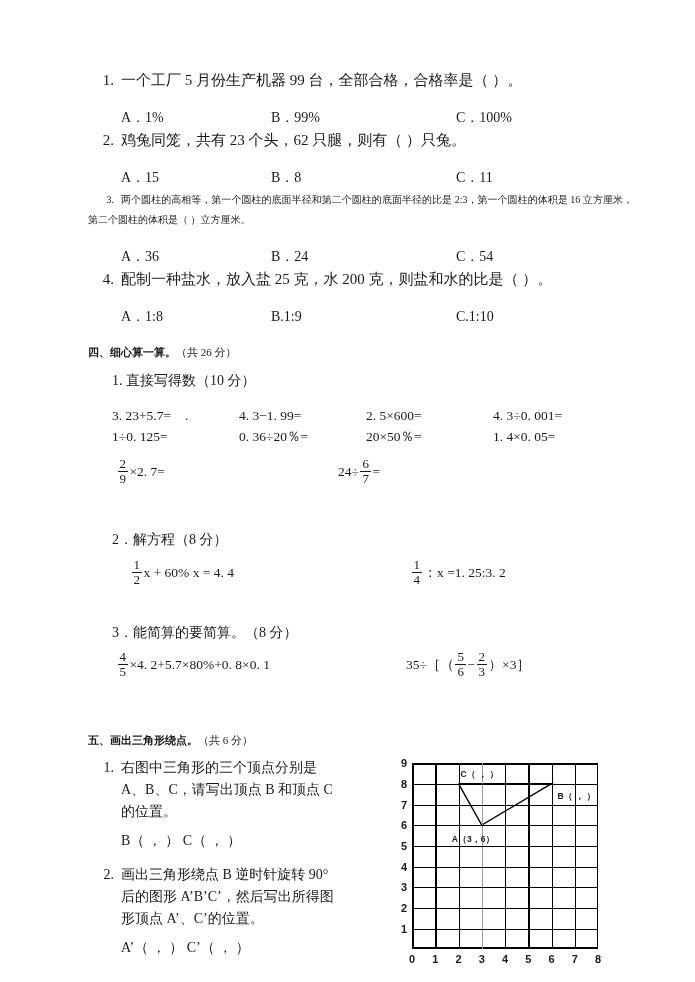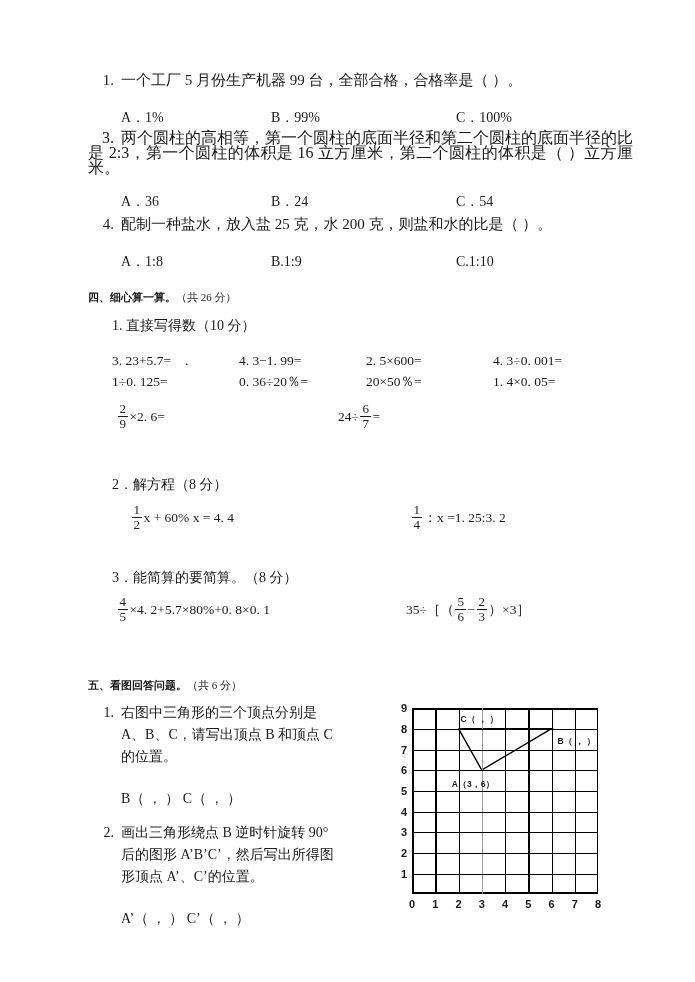--- a/index.html
+++ b/index.html
@@ -42,22 +42,22 @@
   .q-num {
     display: inline-block;
     width: 26px;
     text-align: right;
     padding-right: 7px;
   }
   .q-body {
     display: inline;
   }
   .wrap-body {
-    font-size: 16px;
-    line-height: 15px;
+    font-size: 10px;
+    line-height: 20px;
     white-space: normal;
     text-align: justify;
   }
   .opts {
     font-size: 14px;
     line-height: 20px;
     margin-top: 1px;
     padding-left: 33px;
     white-space: nowrap;
   }
@@ -183,21 +183,21 @@
   .five-num {
     display: inline-block;
     width: 26px;
     text-align: right;
     padding-right: 7px;
   }
   .ans-line {
     font-size: 14px;
     line-height: 22px;
     padding-left: 33px;
-    margin-top: 20px;
+    margin-top: 7px;
     white-space: nowrap;
   }
 
   
   .grid-area {
     position: absolute;
     left: 302px;
     top: -2px;
     width: 232px;
     height: 232px;
@@ -274,20 +274,28 @@
 
     <div class="q-item">
       <div class="q-line">
         <span class="q-num">1.</span><span class="q-body">一个工厂 5 月份生产机器 99 台，全部合格，合格率是（    ）。</span>
       </div>
       <div class="opts">
         <span class="opt o1">A．1%</span><span class="opt o2">B．99%</span><span class="opt o3">C．100%</span>
       </div>
     </div>
 
+    <div class="q-item">
+      <div class="q-line">
+        <span class="q-num">2.</span><span class="q-body">鸡兔同笼，共有 23 个头，62 只腿，则有（    ）只兔。</span>
+      </div>
+      <div class="opts">
+        <span class="opt o1">A．15</span><span class="opt o2">B．8</span><span class="opt o3">C．11</span>
+      </div>
+    </div>
 
     <div class="q-item">
       <div class="wrap-body">
         <span class="q-num">3.</span><span>两个圆柱的高相等，第一个圆柱的底面半径和第二个圆柱的底面半径的比是 2:3，第一个圆柱的体积是 16 立方厘米，第二个圆柱的体积是（    ）立方厘米。</span>
       </div>
       <div class="opts">
         <span class="opt o1">A．36</span><span class="opt o2">B．24</span><span class="opt o3">C．54</span>
       </div>
     </div>
 
@@ -320,21 +328,21 @@
       <span class="calc-cell">20×50％=</span>
       <span class="calc-cell">1. 4×0. 05=</span>
     </div>
   </div>
 
   <div class="expr-row">
     <span class="expr-a">
       <span class="frac big">
         <span class="num">2</span>
         <span class="den">9</span>
-      </span><span>×2. 6=</span>
+      </span><span>×2. 7=</span>
     </span>
     <span class="expr-b">
       <span>24÷</span><span class="frac big">
         <span class="num">6</span>
         <span class="den">7</span>
       </span><span>=</span>
     </span>
   </div>
 
   <div class="spacer-lg"></div>
@@ -374,21 +382,21 @@
       </span><span>−</span><span class="frac big">
         <span class="num">2</span>
         <span class="den">3</span>
       </span><span>）×3］</span>
     </span>
   </div>
 
   <div class="spacer-lg"></div>
 
   <div class="section-head">
-    <span>五、看图回答问题。</span><span class="norm">（共 6 分）</span>
+    <span>五、画出三角形绕点。</span><span class="norm">（共 6 分）</span>
   </div>
 
   <div class="five-wrap">
 
     <div class="five-text">
 
       <div class="q-item">
         <div class="five-line first">
           <span class="five-num">1.</span><span>右图中三角形的三个顶点分别是</span>
         </div>

